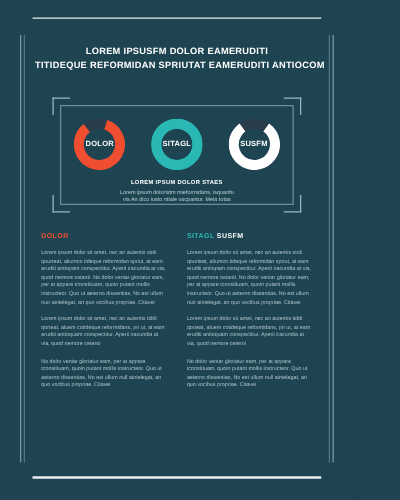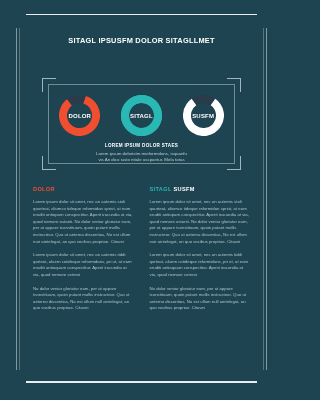--- a/index.html
+++ b/index.html
@@ -181,21 +181,22 @@
 <div class="slide">
 
   <div class="top-rule"></div>
   <div class="side-rule left"></div>
   <div class="side-rule left2"></div>
   <div class="side-rule right"></div>
   <div class="side-rule right2"></div>
   <div class="bottom-rule"></div>
 
   <div class="title-block">
-    <div class="title-line">SITAGL IPSUSFM DOLOR SITAGLLMET</div>
+    <div class="title-line">LOREM IPSUSFM DOLOR EAMERUDITI</div>
+    <div class="title-line">TITIDEQUE REFORMIDAN SPRIUTAT EAMERUDITI ANTIOCOM</div>
   </div>
 
   <div class="panel-wrap">
     <span class="bracket tl"></span>
     <span class="bracket tr"></span>
     <span class="bracket bl"></span>
     <span class="bracket br"></span>
 
     <div class="panel">
       <div class="donut-row" id="donut-row">

